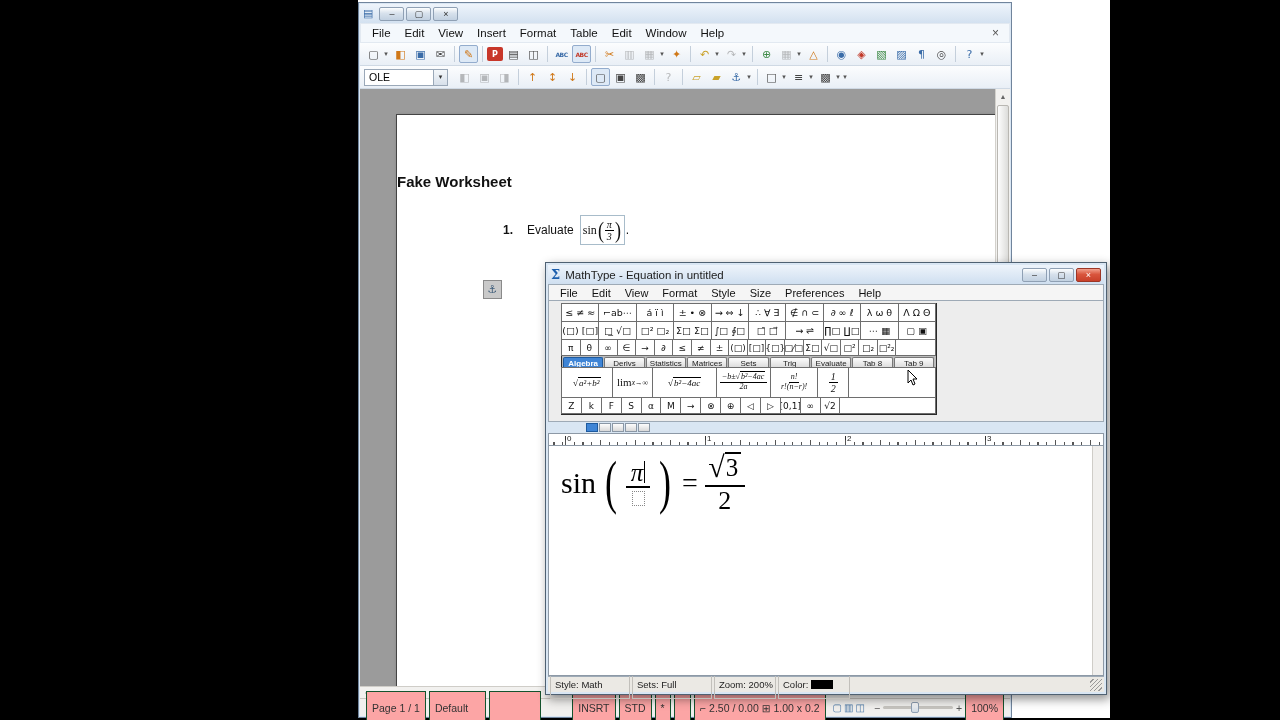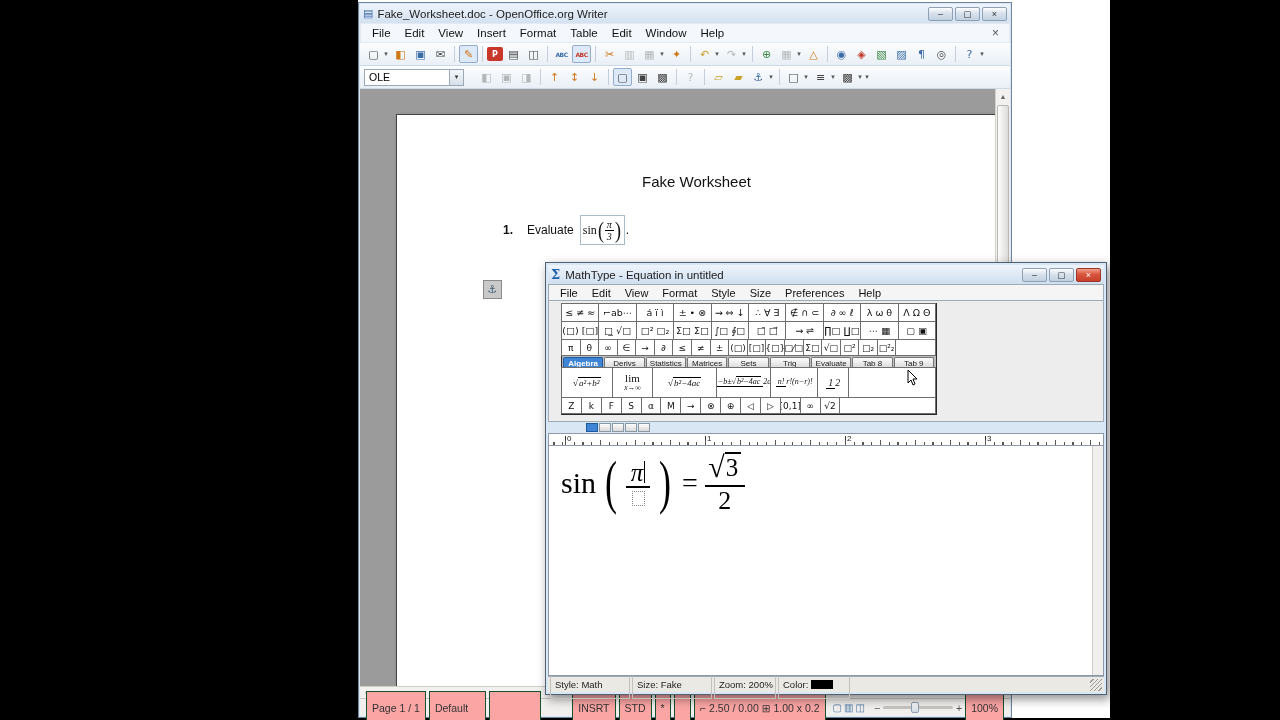--- a/index.html
+++ b/index.html
@@ -20,25 +20,25 @@
   .menubar .mclose{margin-left:auto;color:#555;font-size:12px;padding:0 6px}
   .tb{height:23px;background:linear-gradient(#fcfdfe,#e9eff6);border-bottom:1px solid #cfd9e4;display:flex;align-items:center;padding:0 4px;gap:1px}
   .ic{width:19px;height:18px;display:inline-flex;align-items:center;justify-content:center;font-size:11px;border-radius:2px;color:#444;font-family:"DejaVu Sans",sans-serif}
   .ic.orange{color:#d07818}.ic.blue{color:#3a6ca8}.ic.red{color:#c23a2a}.ic.green{color:#3d8a46}.ic.yellow{color:#c9a22a}
   .ic.pressed{border:1px solid #93accd;background:#dde9f6}
   .ic.dis{opacity:.35}
   .ic .tiny{font-size:6px;font-weight:bold;letter-spacing:-0.5px}
   .ic.pdfbox{background:#c8372a;color:#fff;font-size:8px;font-weight:bold;width:16px;height:14px;border-radius:2px}
   .drop{font-size:7px;color:#555;margin-left:-2px;width:8px;display:inline-flex;justify-content:center}
   .sep{width:1px;height:16px;background:#c4cfdb;margin:0 3px}
-  .combo{width:100px;height:17px;background:#fff;border:1px solid #9aa8b8;display:flex;align-items:center;font-size:10.5px;padding-left:4px;margin-right:12px}
+  .combo{width:84px;height:17px;background:#fff;border:1px solid #9aa8b8;display:flex;align-items:center;font-size:10.5px;padding-left:4px;margin-right:6px}
   .combo .cb-arrow{margin-left:auto;width:14px;height:15px;background:linear-gradient(#f4f7fa,#d7e0ea);border-left:1px solid #9aa8b8;display:flex;align-items:center;justify-content:center;font-size:7px;color:#333}
   .docarea{flex:1;background:#9b9b9b;position:relative;overflow:hidden}
   .page{position:absolute;left:36px;top:25px;width:601px;height:1150px;background:#fff;border:1px solid #444;box-shadow:2px 2px 4px rgba(0,0,0,.4)}
-  .p-head{margin-top:58px;text-align:center;font-size:15px;font-weight:normal;color:#111}
+  .p-head{margin-top:58px;font-size:15px;font-weight:bold;color:#111}
   .p-item{margin-top:25px;margin-left:106px;display:flex;align-items:center;font-size:12px;color:#111}
   .p-item .no{font-weight:bold;margin-right:14px}
   .p-item .lbl{margin-right:6px}
   .weq-frame{display:inline-flex;align-items:center;border:1px solid #a8bcca;padding:0 2px;height:30px;background:#fff}
   .weq-sin{font-family:"Liberation Serif",serif;font-size:12px}
   .weq-paren{font-family:"Liberation Serif",serif;font-size:24px;font-weight:300;line-height:1;transform:scaleX(.75)}
   .weq-frac{display:inline-flex;flex-direction:column;align-items:center;font-family:"Liberation Serif",serif;font-style:italic;font-size:10px;line-height:1.1}
   .weq-frac .n{border-bottom:1px solid #000;padding:0 2px}
   .weq-period{font-size:12px;margin-left:1px}
   .anchor-btn{position:absolute;left:123px;top:191px;width:19px;height:19px;background:#c9c9c9;border:1px solid #8a8a8a;display:flex;align-items:center;justify-content:center;font-size:11px;color:#3f5d7a;font-family:"DejaVu Sans",sans-serif}
@@ -67,23 +67,23 @@
   .mt-block{position:absolute;left:12px;top:2px;width:376px;border:1px solid #2a2a2a;background:#bcbcbc}
   .prow{display:flex}
   .pcell{flex:1;height:19px;border:1px solid #6e6e6e;margin:-1px 0 0 -1px;background:#fff;display:flex;align-items:center;justify-content:center;font-family:"DejaVu Sans",sans-serif;font-size:9.5px;color:#111;white-space:nowrap;overflow:hidden}
   .prow.small .pcell{height:17px;font-size:9px}
   .prow .filler{background:#fff}
   .ptabs{display:flex;height:12px;background:#bcbcbc;padding:1px 1px 0}
   .ptab{flex:1;margin-right:1px;border:1px solid #777;border-bottom:none;border-radius:2px 2px 0 0;background:linear-gradient(#fcfcfc,#d9d9d9);font-size:8px;color:#222;display:flex;align-items:center;justify-content:center;white-space:nowrap;overflow:hidden}
   .ptab.sel{background:#3f85d6;color:#fff;border-color:#1d5a9e;font-weight:bold}
   .prow.content .pcell{height:31px;font-family:"Liberation Serif",serif;font-style:italic;font-size:9px}
   .ovl{border-top:1px solid #000;padding:0 1px}
-  .st{display:flex;flex-direction:column;align-items:center;line-height:1.05}
+  .st{display:flex;align-items:center;line-height:1.05}
   .st .t{font-size:9px}.st .b{font-size:7.5px}
-  .fr{display:flex;flex-direction:row;align-items:center;line-height:1.1}
+  .fr{display:flex;flex-direction:column;align-items:center;line-height:1.1}
   .fr .t{border-bottom:1px solid #000;padding:0 2px;font-size:8px}
   .fr .b{font-size:8px}
   .fr.big .t,.fr.big .b{font-size:10px}
   .limcell .t{font-size:11px;font-style:normal;font-family:"Liberation Serif",serif}
   .tinybar{height:11px;display:flex;gap:1px;padding:1px 0 0 38px;background:#d9e6f3}
   .tinybtn{width:12px;height:9px;border:1px solid #8a97a5;background:linear-gradient(#fdfdfd,#d9d9d9);font-size:6px;display:flex;align-items:center;justify-content:center;color:#345}
   .tinybtn.sel{background:#3f85d6;border-color:#1d5a9e;color:#fff}
   .mt-ruler{height:13px;background:#fff;border:1px solid #8d99a6;position:relative;font-size:8px;color:#222;
     background-image:
       repeating-linear-gradient(90deg,#555 0 1px,transparent 1px 8.75px),
@@ -117,21 +117,20 @@
   .cursor-arrow{position:absolute}
 </style>
 </head>
 <body>
 
 <div class="backdrop"></div>
 
 <div class="writer-win">
   <div class="w-title">
     <span class="appico">▤</span>
-    <span class="ttl">Fake_Worksheet.doc - OpenOffice.org Writer</span>
     <span class="titlebtn">–</span>
     <span class="titlebtn">▢</span>
     <span class="titlebtn">×</span>
   </div>
   <div class="menubar">
     <span class="mi">File</span>
     <span class="mi">Edit</span>
     <span class="mi">View</span>
     <span class="mi">Insert</span>
     <span class="mi">Format</span>
@@ -444,21 +443,21 @@
             <span class="rad">3</span>
           </span>
         <span class="fbar2"></span>
         <span class="den2">2</span>
       </span>
     </div>
     <div class="eq-scroll"></div>
   </div>
   <div class="mt-status">
     <span class="msf" style="width:80px">Style: Math</span>
-    <span class="msf" style="width:80px">Size: Fake</span>
+    <span class="msf" style="width:80px">Sets: Full</span>
     <span class="msf" style="width:62px">Zoom: 200%</span>
     <span class="msf" style="width:72px">
         <span>Color:</span>
         <span class="swatch"></span>
       </span>
     <span class="grip"></span>
   </div>
 </div>
 
 </body></html>

